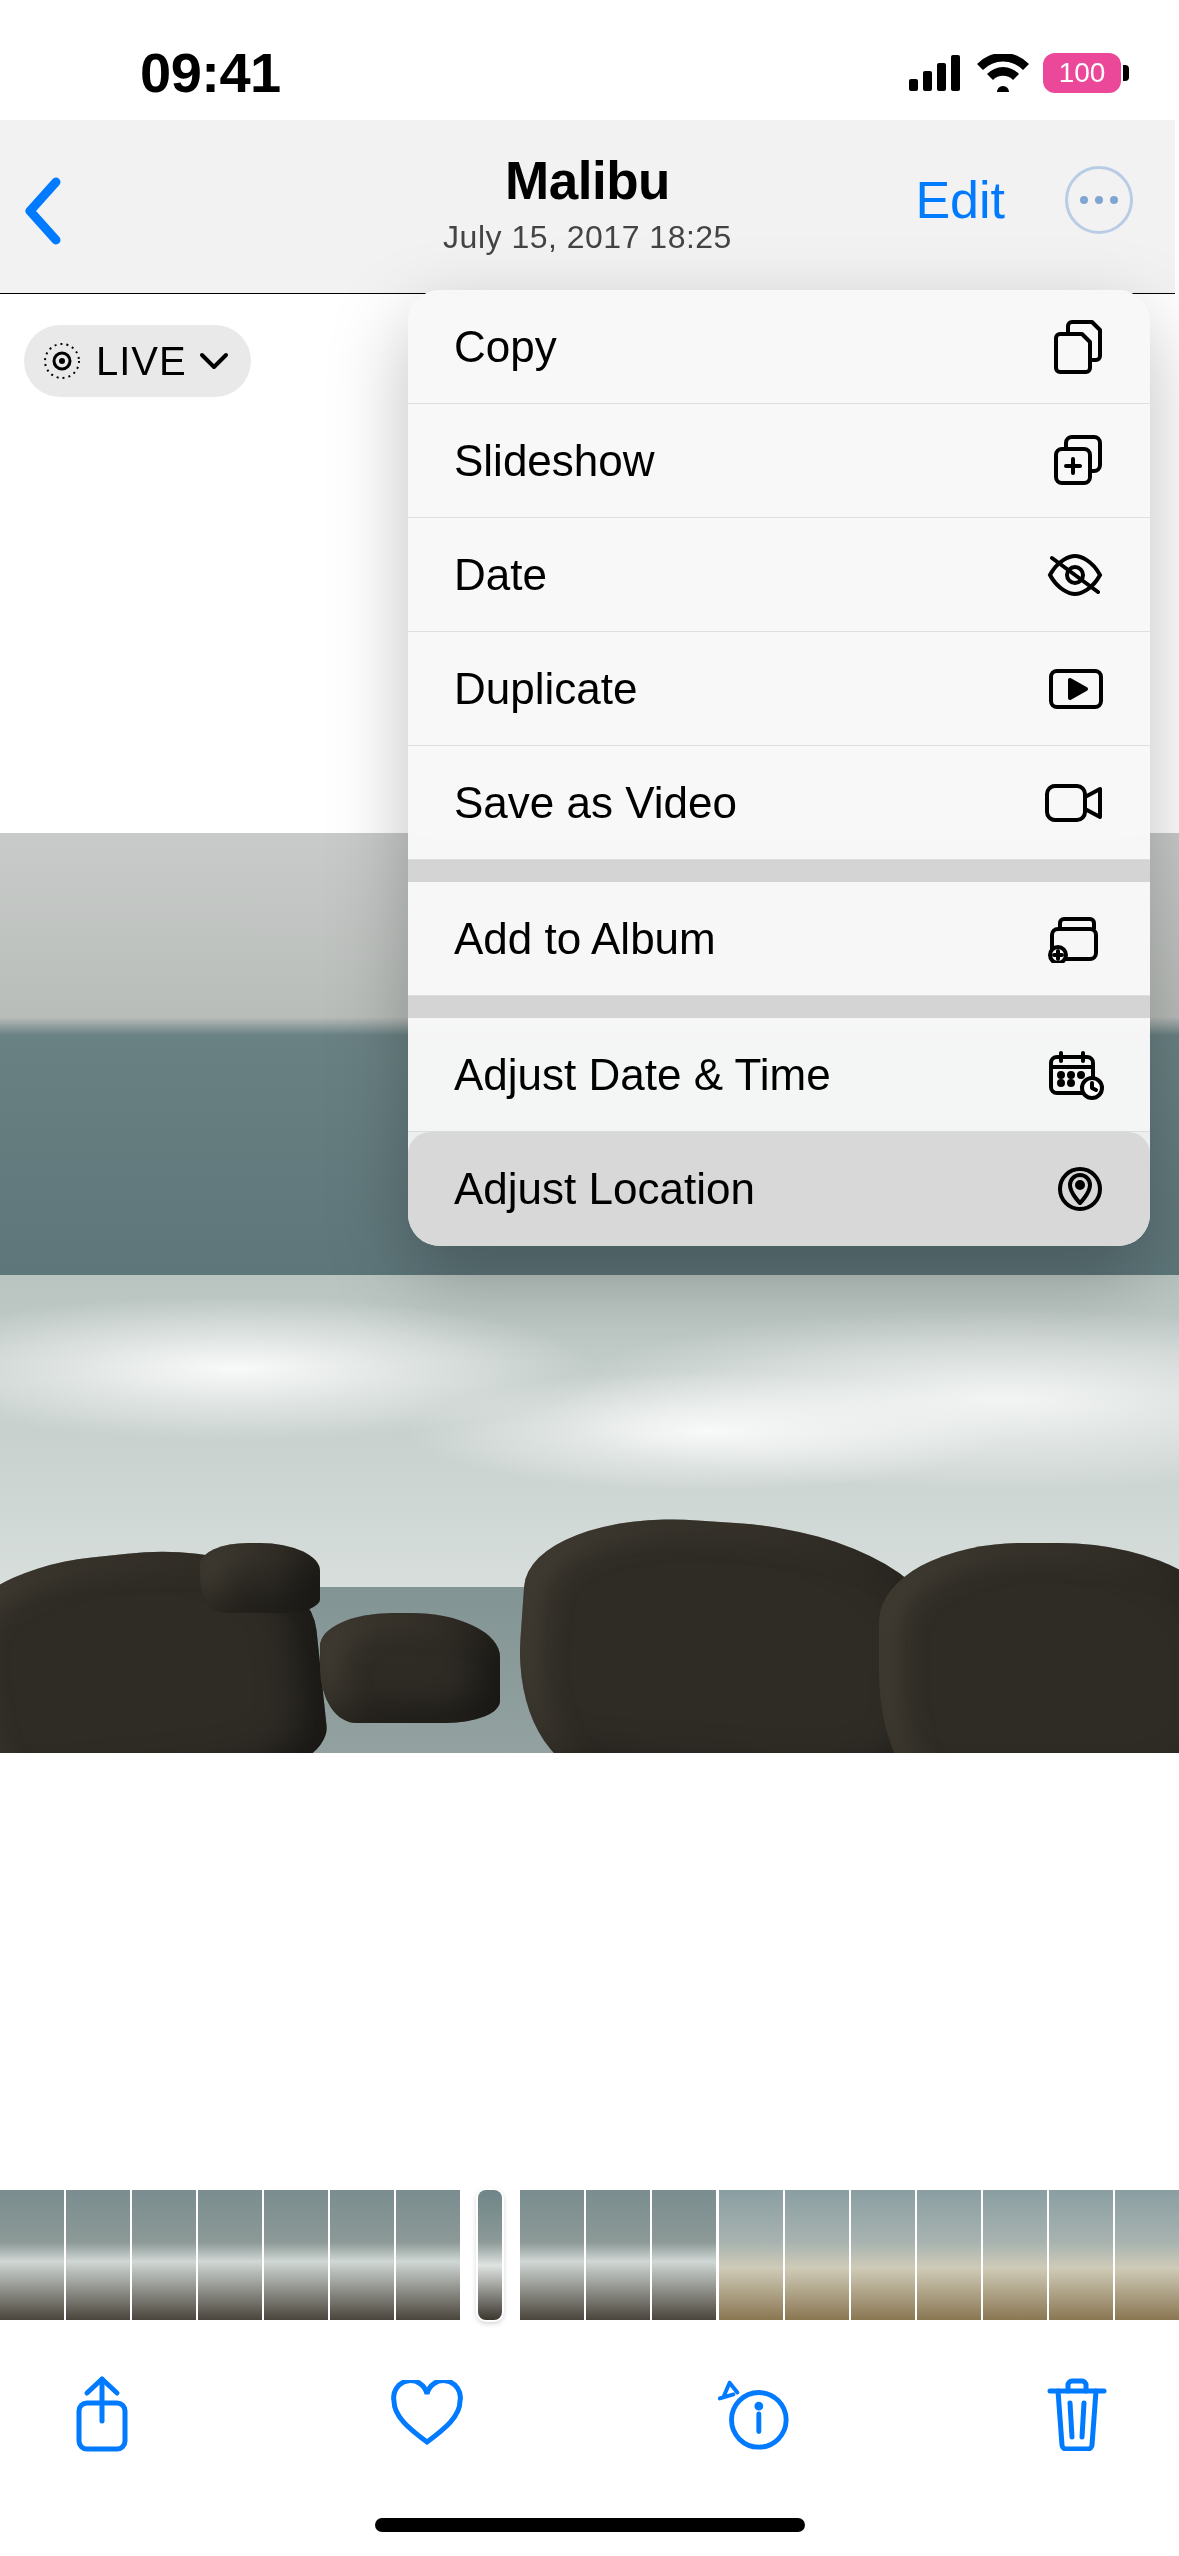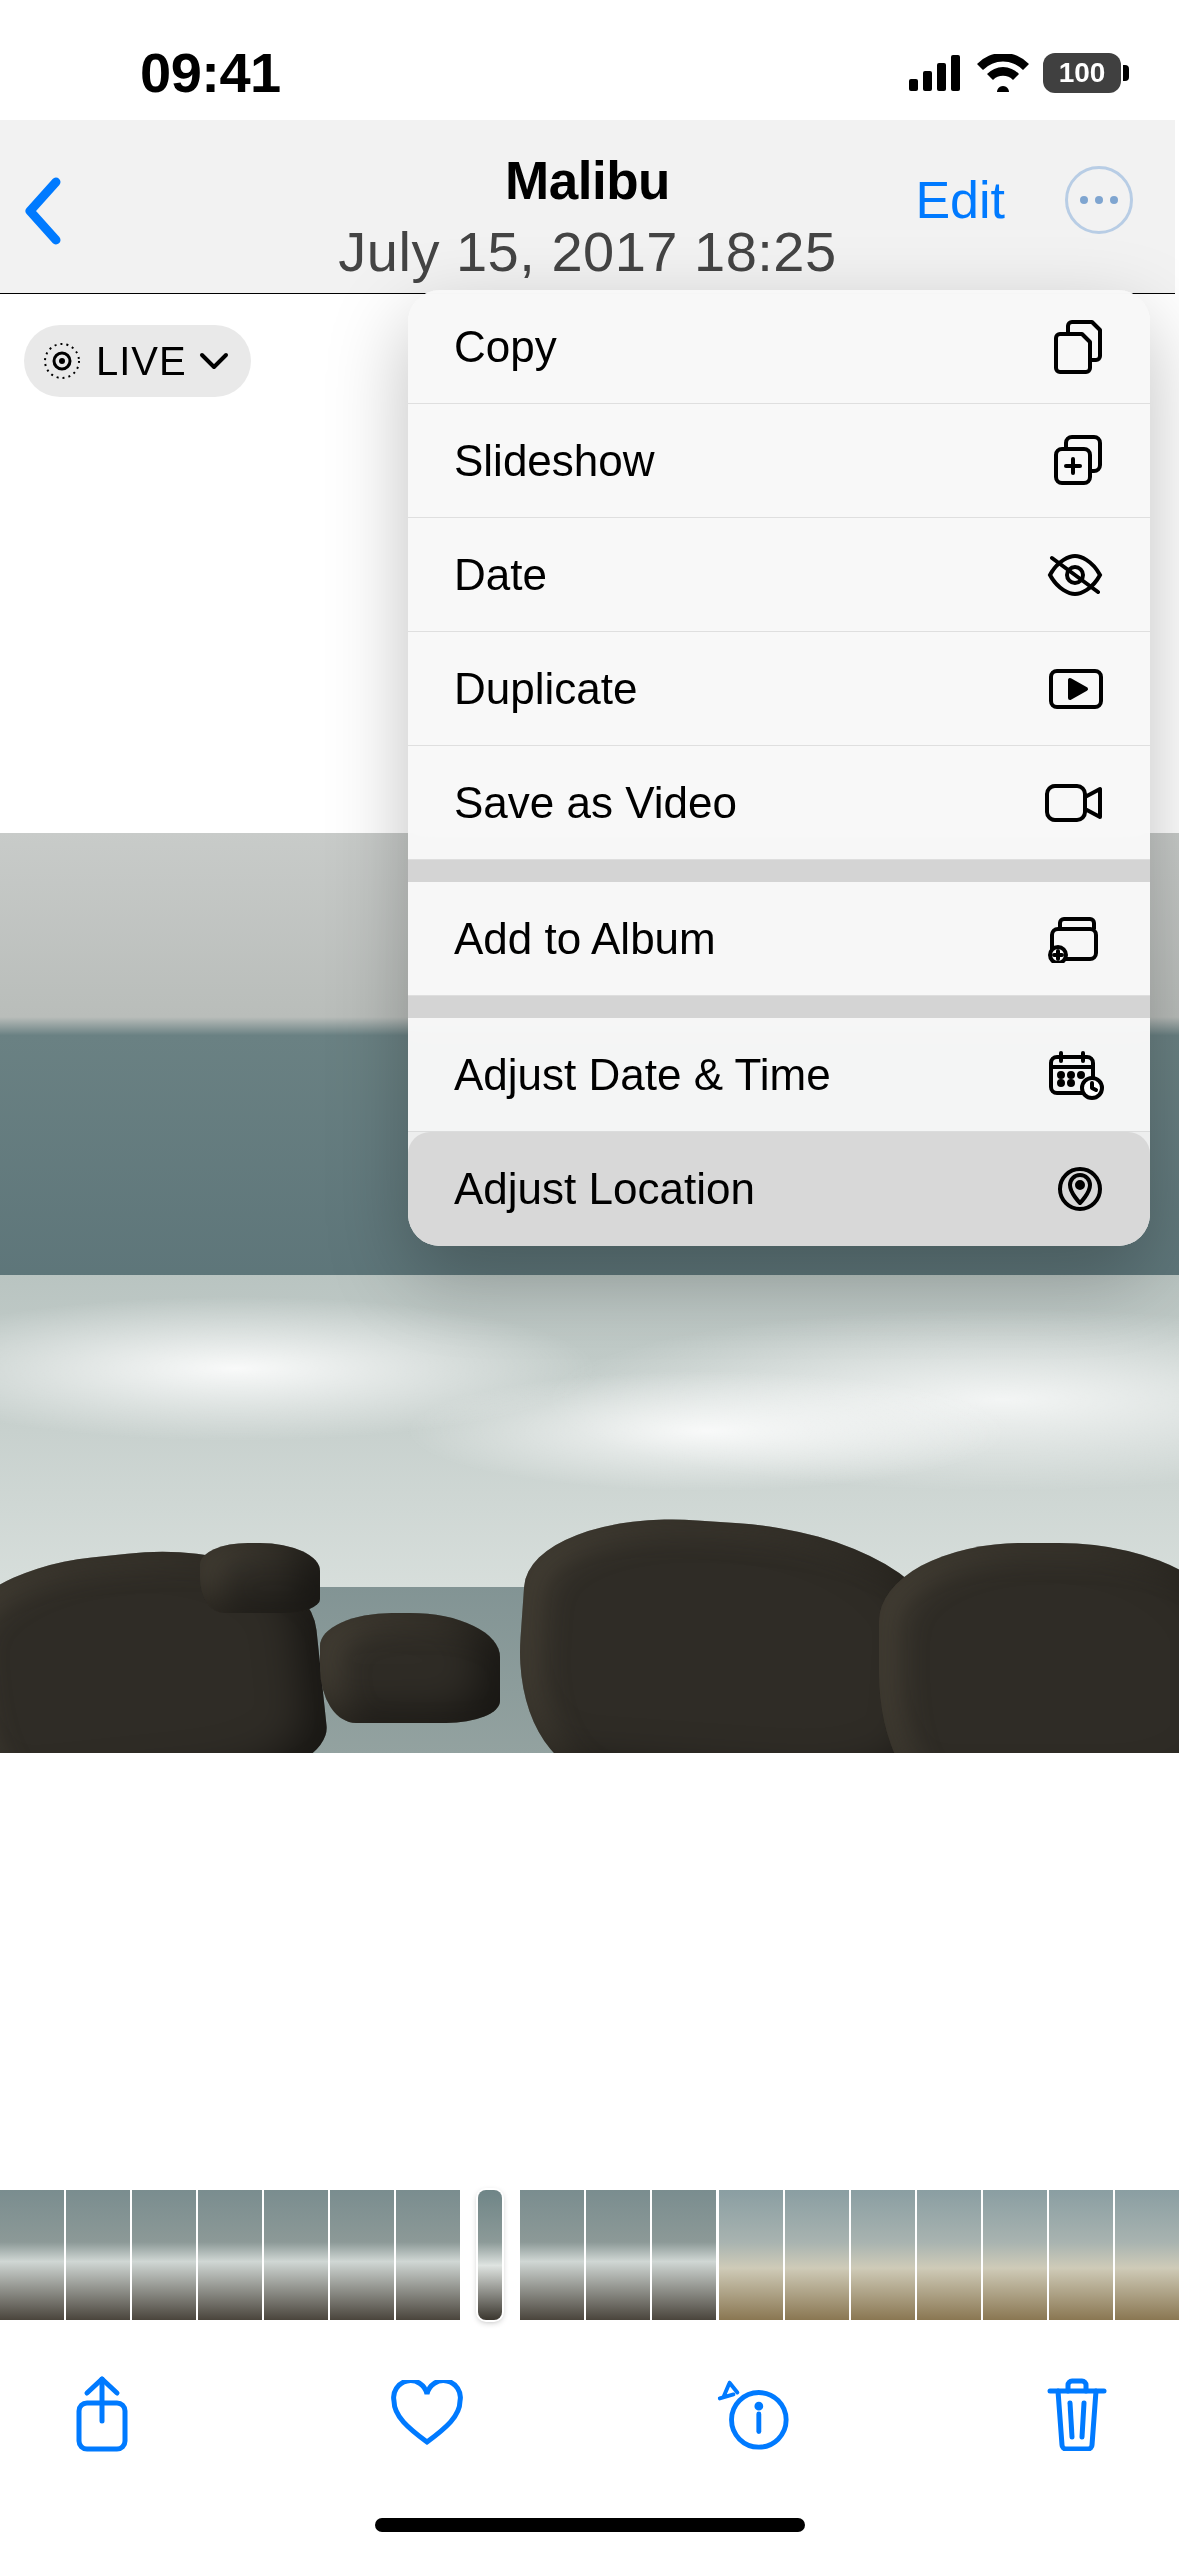--- a/index.html
+++ b/index.html
@@ -3,29 +3,29 @@
 <meta charset="utf-8">
 <style>
   * { margin: 0; padding: 0; box-sizing: border-box; -webkit-font-smoothing: antialiased; }
   html, body { width: 1179px; height: 2556px; font-family: -apple-system, "SF Pro Text", "Helvetica Neue", Arial, sans-serif; background: #fff; overflow: hidden; }
 
   
   .status-bar { position: absolute; top: 0; left: 0; right: 0; height: 120px; display: flex; align-items: center; justify-content: space-between; padding: 0 58px 0 0; }
   .status-time { font-size: 56px; font-weight: 600; letter-spacing: -0.5px; margin-left: 140px; margin-top: 25px;}
   .status-right { display: flex; align-items: center; gap: 14px; margin-top: 25px;}
   .status-right svg { display: block; }
-  .batt-box { width: 78px; height: 40px; border-radius: 12px; background: #404040; color: #fff; font-size: 28px; font-weight: 700; display: flex; align-items: center; justify-content: center; position: relative; text-align: right; }
+  .batt-box { width: 78px; height: 40px; border-radius: 12px; background: #ec4899; color: #fff; font-size: 28px; font-weight: 400; display: flex; align-items: center; justify-content: center; position: relative; text-align: right; }
   .batt-cap { position: absolute; right: -8px; top: 12px; width: 6px; height: 16px; border-radius: 0 4px 4px 0; background: #000; }
 
   
   .nav-header { position: absolute; top: 120px; left: 0; right: 4px; height: 174px; border-bottom: 1px solid #000000; background:#f2f2f2; }
   .nav-back { position: absolute; left: 22px; top: 56px; }
   .nav-title-wrap { position: absolute; left: 0; right: 0; top: 30px; text-align: center; }
   .nav-title { font-size: 53px; font-weight: 600; letter-spacing: -0.5px; }
-  .nav-subtitle { font-size: 56px; font-weight: 400; color: #444; margin-top: 8px; letter-spacing: 0.5px;}
+  .nav-subtitle { font-size: 32px; font-weight: 400; color: #444; margin-top: 8px; letter-spacing: 0.5px;}
   .nav-edit { position: absolute; right: 170px; top: 50px; font-size: 52px; color: #007aff; font-weight: 400;}
   .nav-more { position: absolute; right: 42px; top: 46px; width: 68px; height: 68px; border-radius: 50%; border: 3px solid #b8cde5; display:flex; align-items:center; justify-content:center; }
   .nav-more .dots { display: flex; gap: 7px; }
   .nav-more .d { width: 8px; height: 8px; border-radius: 50%; background:#7fa5d0; }
 
   
   .photo-area { position: absolute; top: 295px; left: 0; right: 0; bottom: 0; background:#fff; }
   .live-badge { position: absolute; top: 30px; left: 24px; height: 72px; padding: 0 22px 0 16px; border-radius: 36px; background: #e9e9e9; display: flex; align-items: center; gap: 12px; }
   .live-text { font-size: 40px; font-weight: 500; letter-spacing: 1px; }
 

